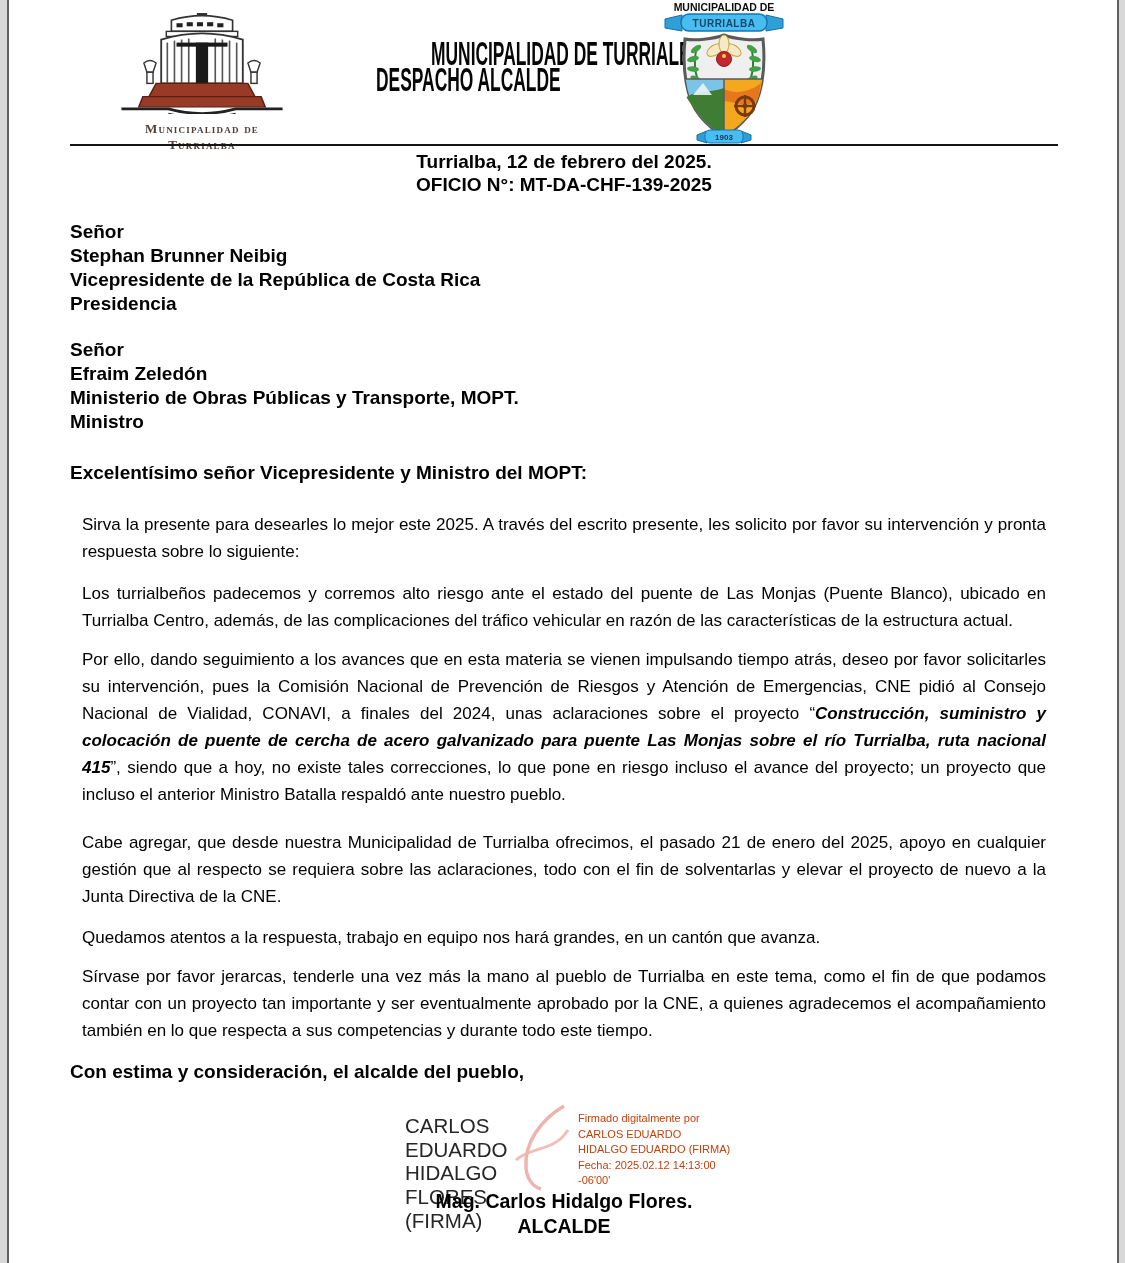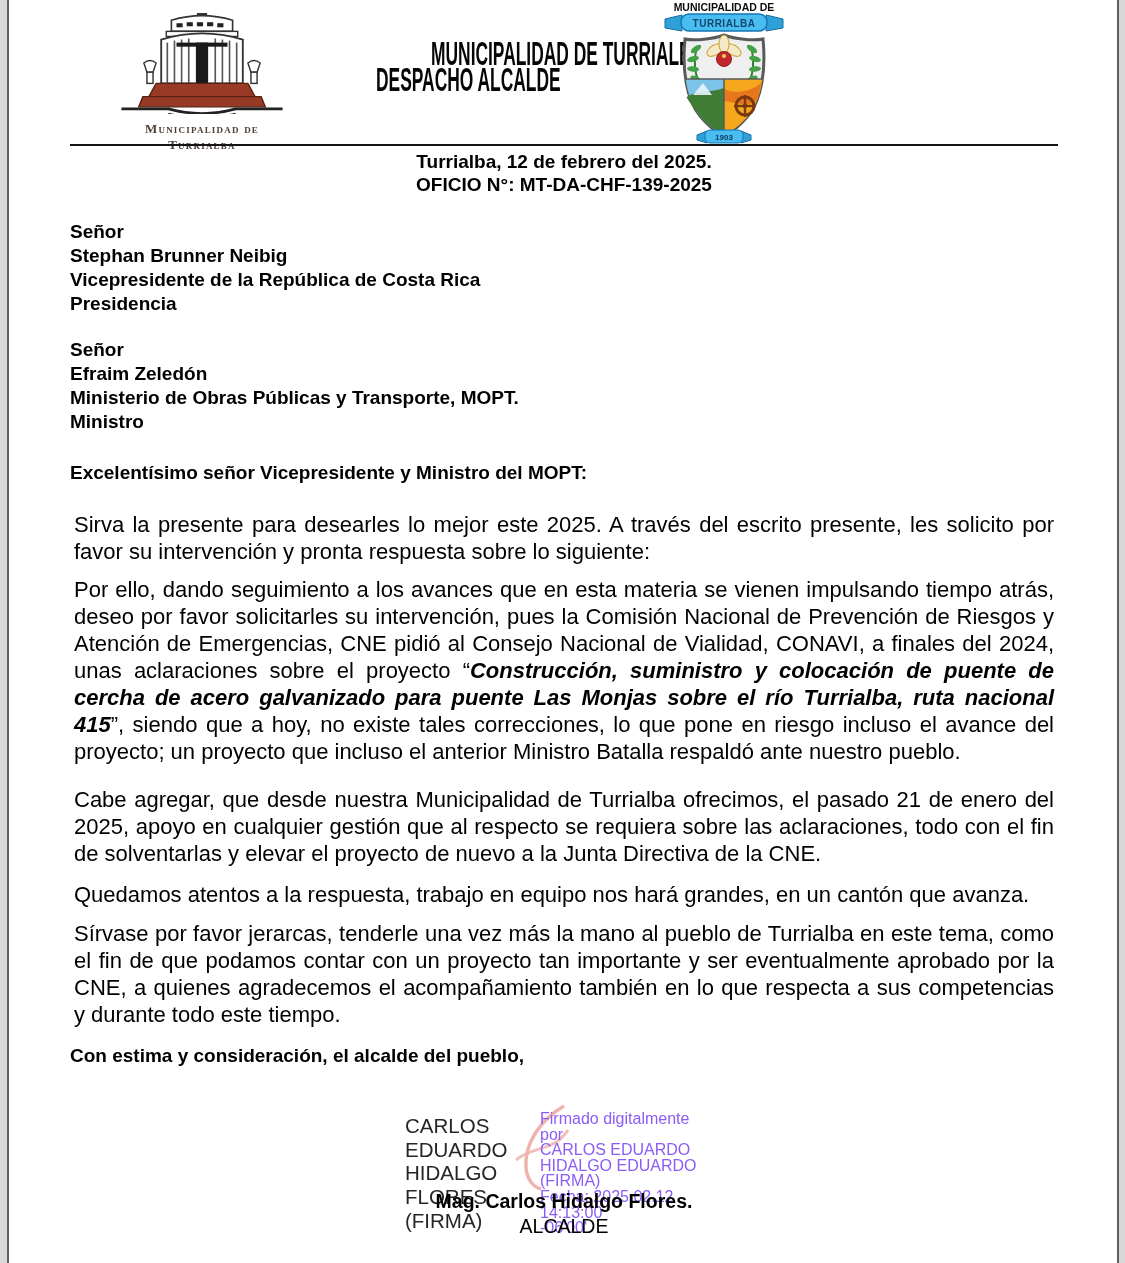--- a/index.html
+++ b/index.html
@@ -34,44 +34,44 @@
   .header-divider { position:absolute; left:70px; top:144px; width:988px; height:2px; background:#141414; }
 
   
   .content { position:absolute; left:70px; top:150px; width:988px; }
   .meta { text-align:center; font-weight:bold; font-size:19px; line-height:23px; }
   .meta span, .recipient span { display:block; }
   .recipient { font-weight:bold; font-size:19px; line-height:24px; }
   .recipient-1 { margin-top:24px; }
   .recipient-2 { margin-top:22px; }
   .salutation { margin-top:27px; font-weight:bold; font-size:19px; line-height:24px; }
-  p.body { margin:4px; font-size:22px; line-height:27px; text-align:justify; }
+  p.body { margin:12px; font-size:17px; line-height:27px; text-align:justify; }
   .mt-p1 { margin-top:26px !important; }
   .mt-p2 { margin-top:15px !important; }
   .mt-p3 { margin-top:11px !important; }
   .mt-p4 { margin-top:21px !important; }
   .mt-p5 { margin-top:12px !important; }
   .mt-p6 { margin-top:14px !important; }
   .em-project { font-weight:bold; font-style:italic; }
   .closing { margin-top:16px; font-weight:bold; font-size:19px; line-height:24px; }
 
   
   .sig-stamp-left {
     position:absolute; left:405px; top:1114px; width:170px;
     font-size:20.5px; line-height:23.7px; color:#262626; font-weight:normal;
   }
   .sig-stamp-left span { display:block; }
   .sig-stamp-right {
-    position:absolute; left:540px; top:1111px; width:165px;
-    font-size:16px; line-height:15.6px; color:#8b5cf6;
+    position:absolute; left:578px; top:1111px; width:165px;
+    font-size:11px; line-height:15.6px; color:#c2410c;
   }
   .sig-stamp-right span { display:block; }
   .sig-flourish { position:absolute; left:502px; top:1102px; width:80px; height:92px; }
   .sig-name { position:absolute; left:70px; top:1190px; width:988px; text-align:center; font-weight:bold; font-size:19.5px; }
-  .sig-role { position:absolute; left:70px; top:1215px; width:988px; text-align:center; font-weight:normal; font-size:19.5px; }
+  .sig-role { position:absolute; left:70px; top:1215px; width:988px; text-align:center; font-weight:bold; font-size:19.5px; }
 </style>
 </head>
 <body>
 
 <div class="page">
   <div class="edge-strip-left"></div>
   <div class="edge-strip-right"></div>
 
   <div class="logo-left">
     <svg width="176" height="102" viewBox="0 0 170 100">
@@ -185,20 +185,21 @@
     <div class="recipient recipient-2">
       <span>Señor</span>
       <span>Efraim Zeledón</span>
       <span>Ministerio de Obras Públicas y Transporte, MOPT.</span>
       <span>Ministro</span>
     </div>
 
     <div class="salutation">Excelentísimo señor Vicepresidente y Ministro del MOPT:</div>
 
     <p class="body mt-p1">Sirva la presente para desearles lo mejor este 2025. A través del escrito presente, les solicito por favor su intervención y pronta respuesta sobre lo siguiente:</p>
+    <p class="body mt-p2">Los turrialbeños padecemos y corremos alto riesgo ante el estado del puente de Las Monjas (Puente Blanco), ubicado en Turrialba Centro, además, de las complicaciones del tráfico vehicular en razón de las características de la estructura actual.</p>
     <p class="body mt-p3"><span>Por ello, dando seguimiento a los avances que en esta materia se vienen impulsando tiempo atrás, deseo por favor solicitarles su intervención, pues la Comisión Nacional de Prevención de Riesgos y Atención de Emergencias, CNE pidió al Consejo Nacional de Vialidad, CONAVI, a finales del 2024, unas aclaraciones sobre el proyecto “</span><span class="em-project">Construcción, suministro y colocación de puente de cercha de acero galvanizado para puente Las Monjas sobre el río Turrialba, ruta nacional 415</span><span>”, siendo que a hoy, no existe tales correcciones, lo que pone en riesgo incluso el avance del proyecto; un proyecto que incluso el anterior Ministro Batalla respaldó ante nuestro pueblo.</span></p>
     <p class="body mt-p4">Cabe agregar, que desde nuestra Municipalidad de Turrialba ofrecimos, el pasado 21 de enero del 2025, apoyo en cualquier gestión que al respecto se requiera sobre las aclaraciones, todo con el fin de solventarlas y elevar el proyecto de nuevo a la Junta Directiva de la CNE.</p>
     <p class="body mt-p6">Quedamos atentos a la respuesta, trabajo en equipo nos hará grandes, en un cantón que avanza.</p>
     <p class="body mt-p5">Sírvase por favor jerarcas, tenderle una vez más la mano al pueblo de Turrialba en este tema, como el fin de que podamos contar con un proyecto tan importante y ser eventualmente aprobado por la CNE, a quienes agradecemos el acompañamiento también en lo que respecta a sus competencias y durante todo este tiempo.</p>
 
     <div class="closing">Con estima y consideración, el alcalde del pueblo,</div>
   </div>
 
   <svg class="sig-flourish" viewBox="0 0 80 92">
     <path d="M62,4 C38,18 22,42 24,66 C25,77 31,85 39,87" fill="none" stroke="#efb3ad" stroke-width="3.4"></path>

